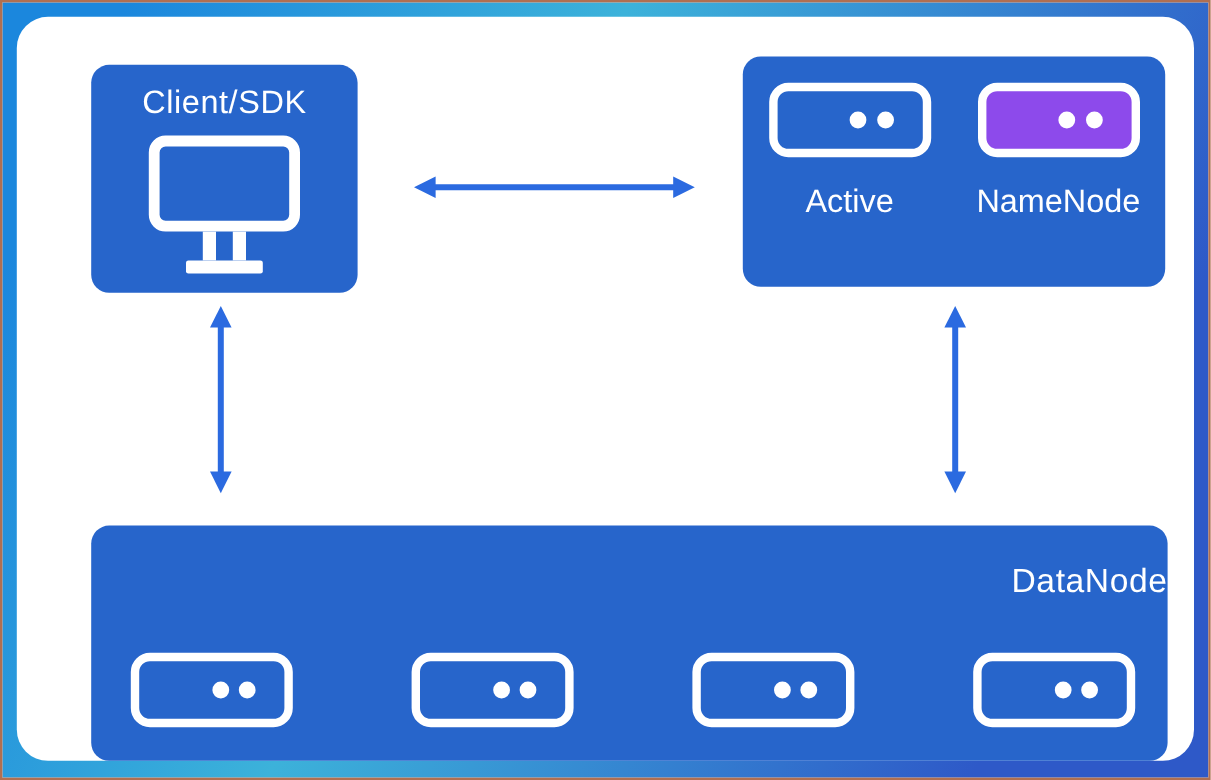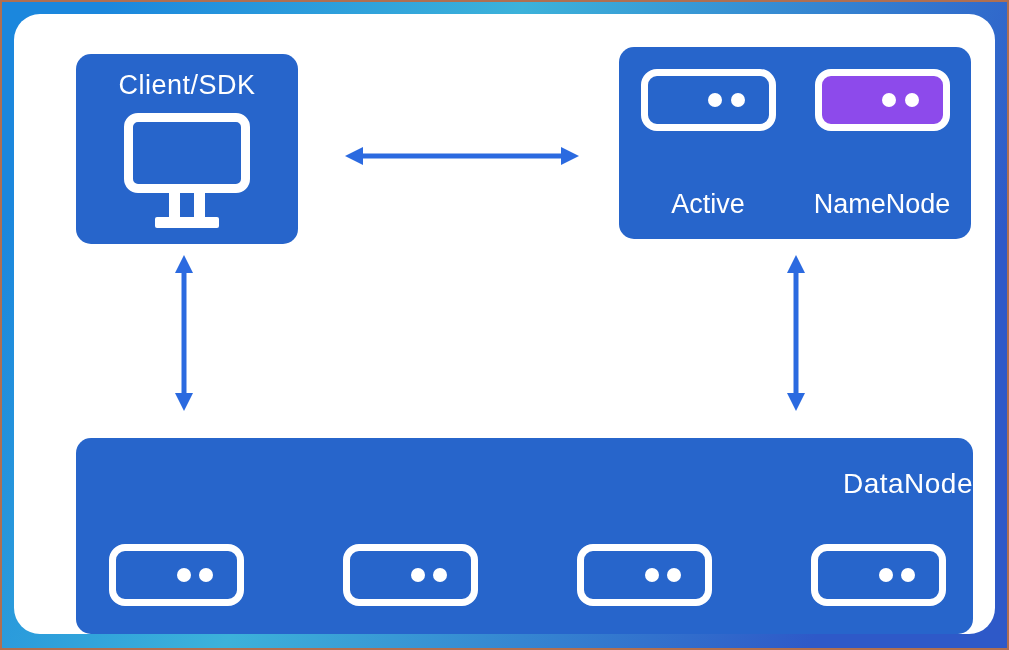--- a/index.html
+++ b/index.html
@@ -60,21 +60,21 @@
 
   
   .namenode-box { left: 605px; top: 33px; width: 352px; height: 192px; }
   .namenode-box .box-title { margin-top: 14px; }
   .nn-row {
     display: flex;
     justify-content: space-between;
     padding: 0 19px;
     margin-top: 22px;
   }
-  .nn-col { width: 140px; display: flex; flex-direction: column; align-items: center; gap: 36px; }
+  .nn-col { width: 140px; display: flex; flex-direction: column; align-items: center; }
   .nn-label { margin-top: 22px; font-size: 27px; color: #ffffff; }
 
   
   .server {
     position: relative;
     width: 135px; height: 62px;
     border: 7px solid #ffffff;
     border-radius: 16px;
     background: transparent;
     flex: 0 0 auto;

